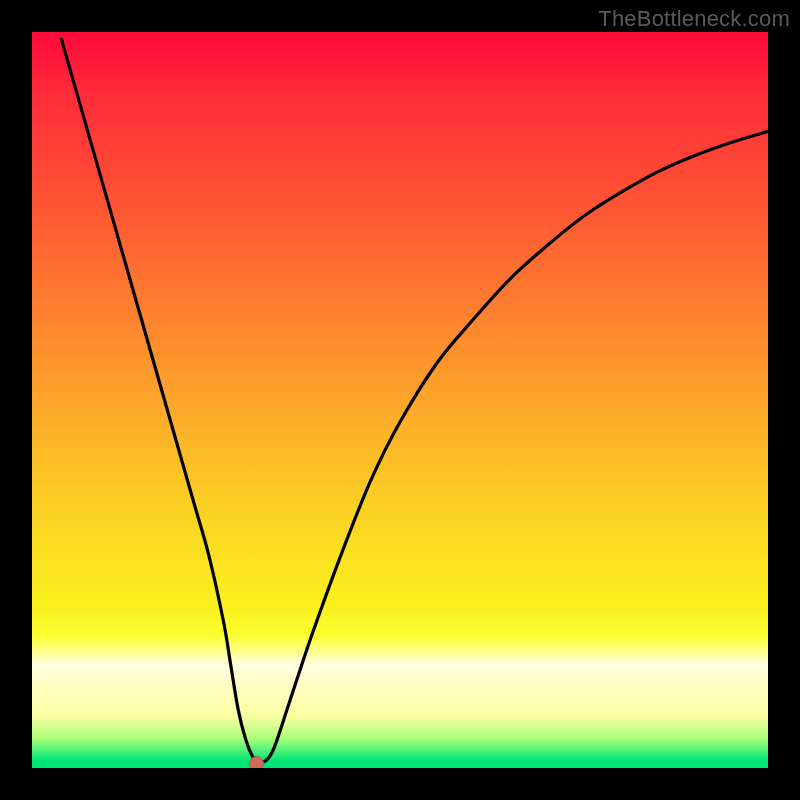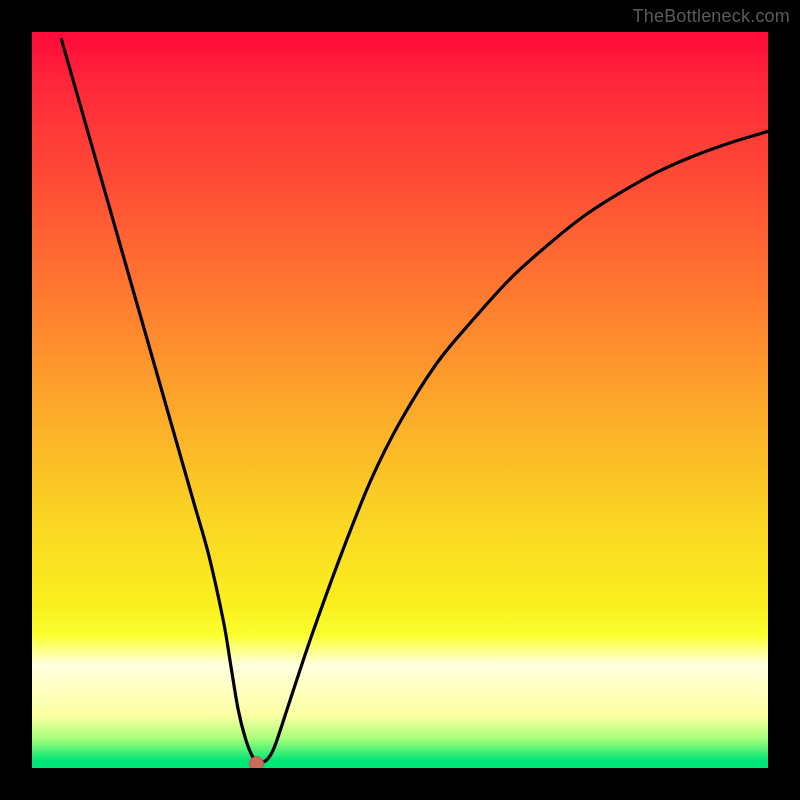--- a/index.html
+++ b/index.html
@@ -47,21 +47,21 @@
     left: 0;
     top: 0;
     width: 736px;
     height: 736px;
   }
   .watermark {
     position: absolute;
     top: 6px;
     right: 10px;
     color: #5a5a5a;
-    font-size: 18px;
+    font-size: 22px;
     font-weight: 500;
     letter-spacing: 0.2px;
     user-select: none;
   }
 </style>
 </head>
 <body>
 
 <div class="frame">
 

